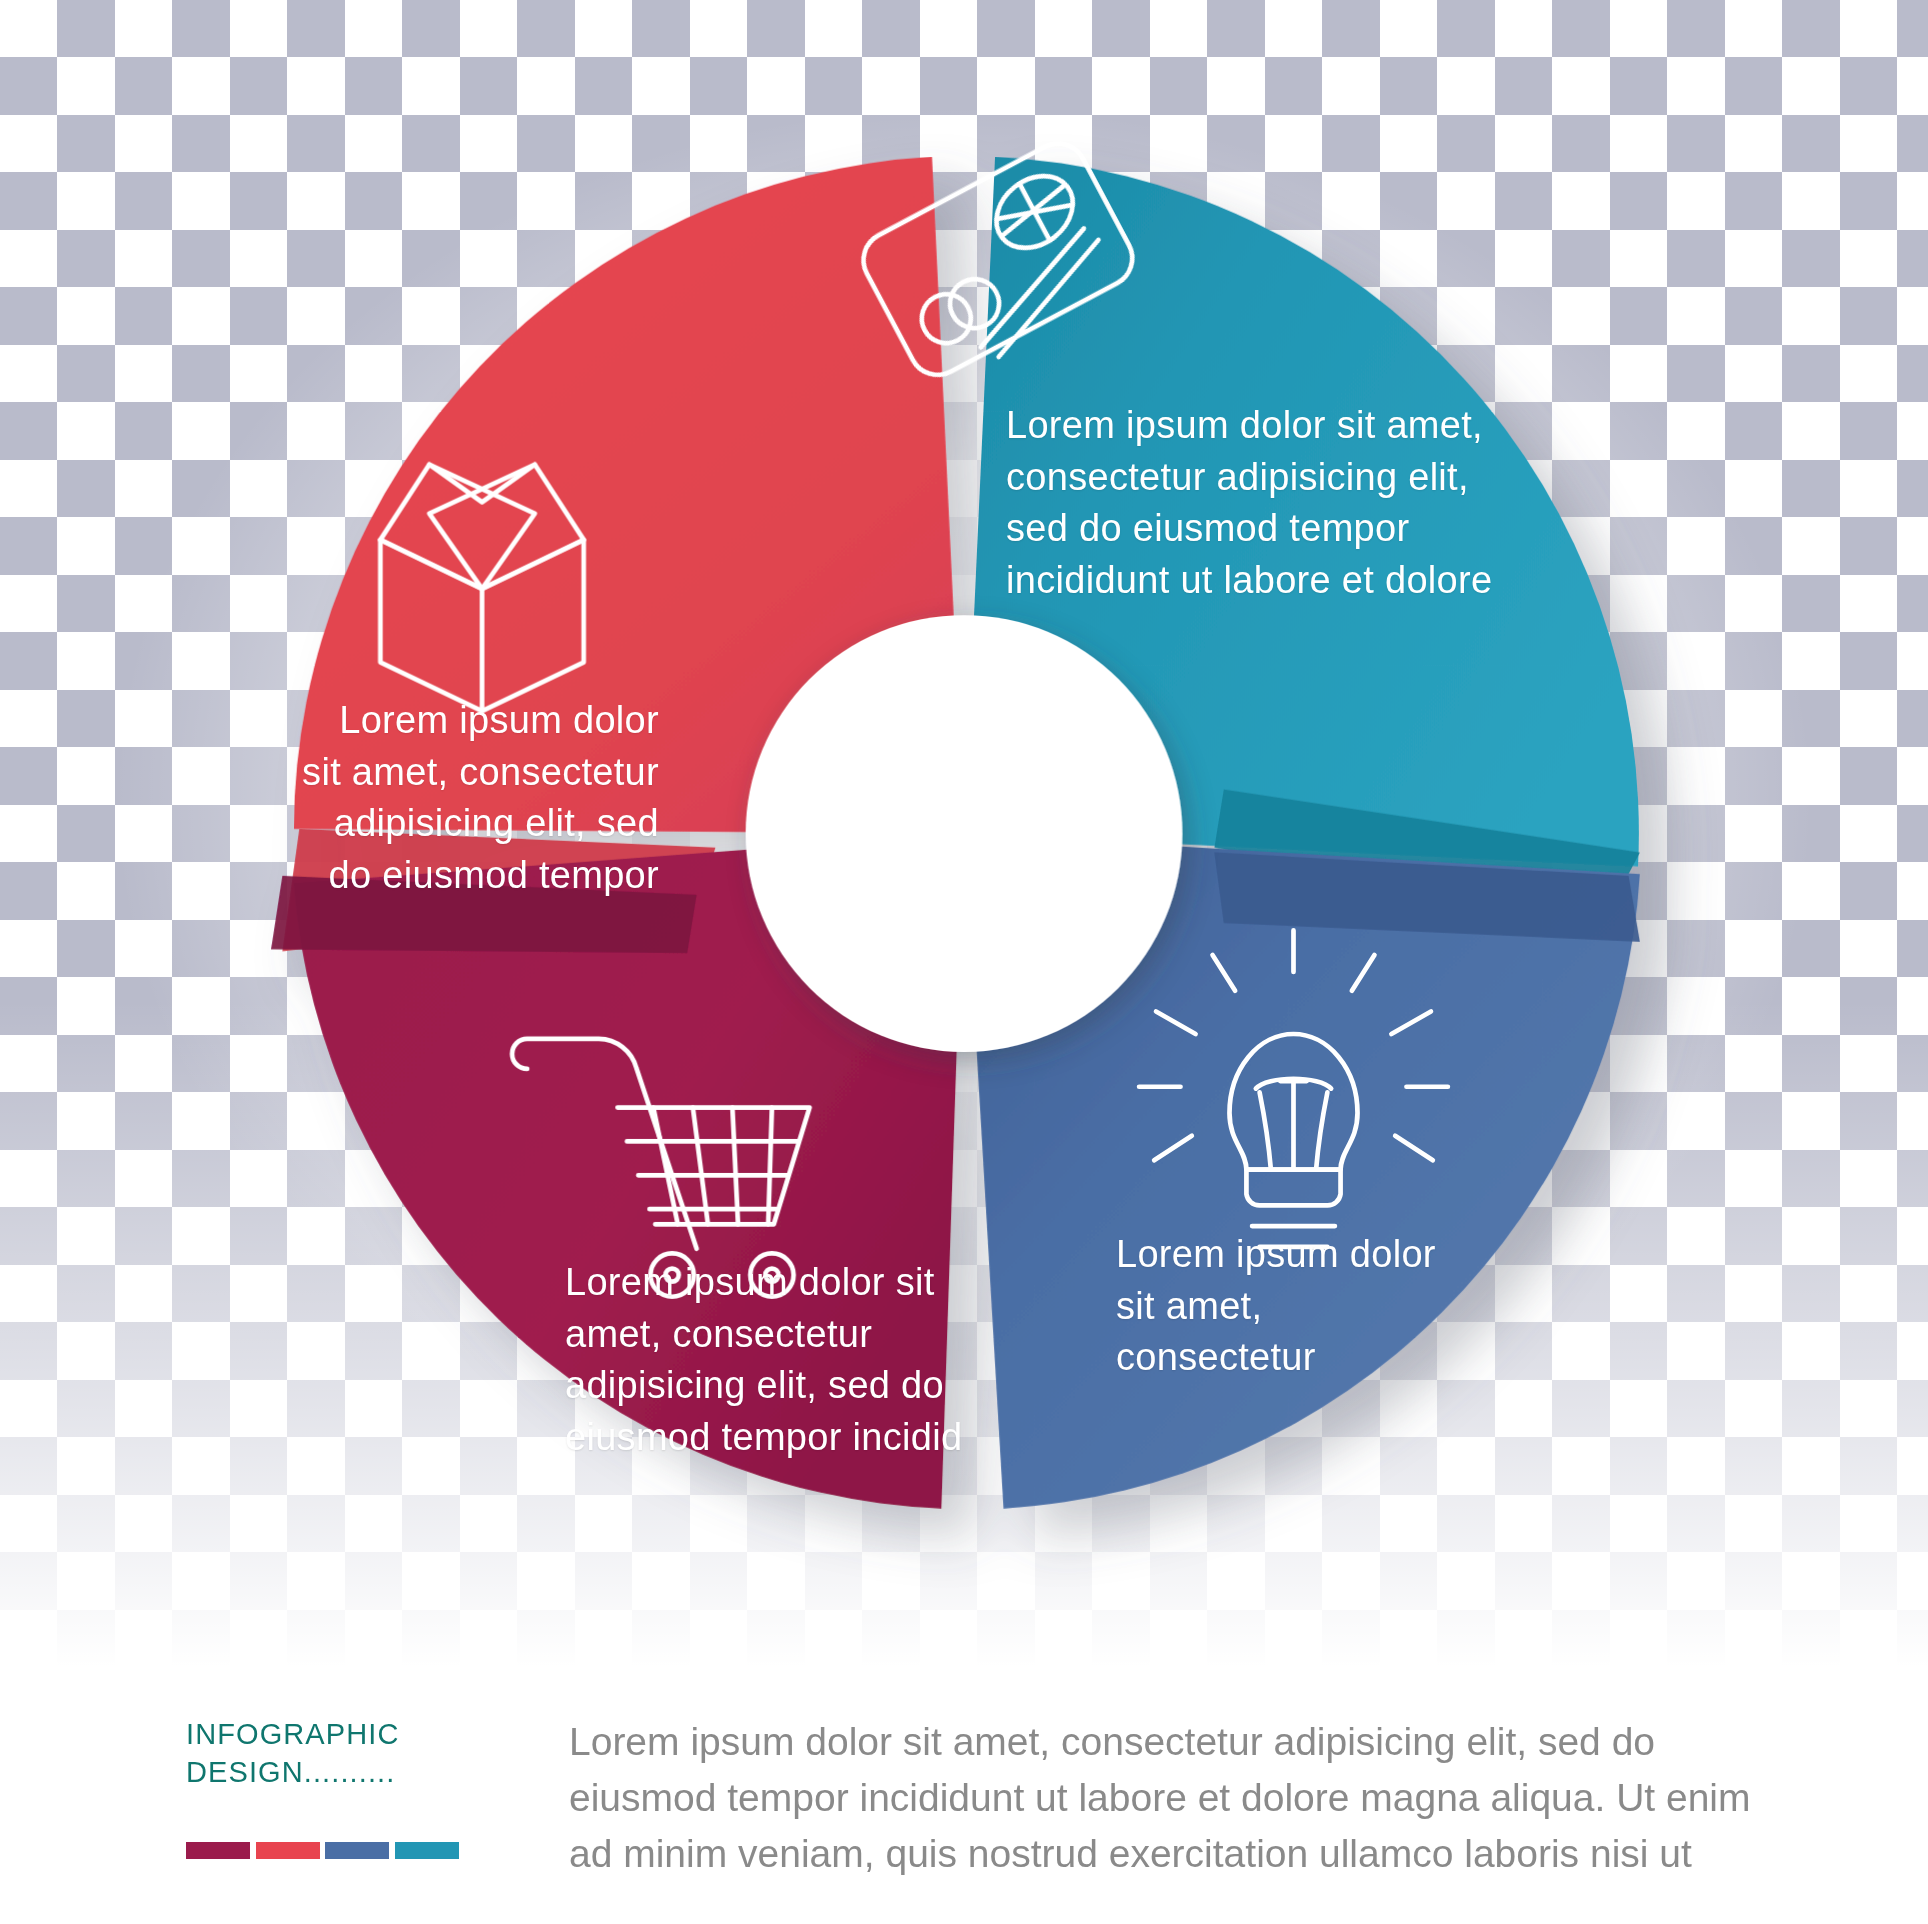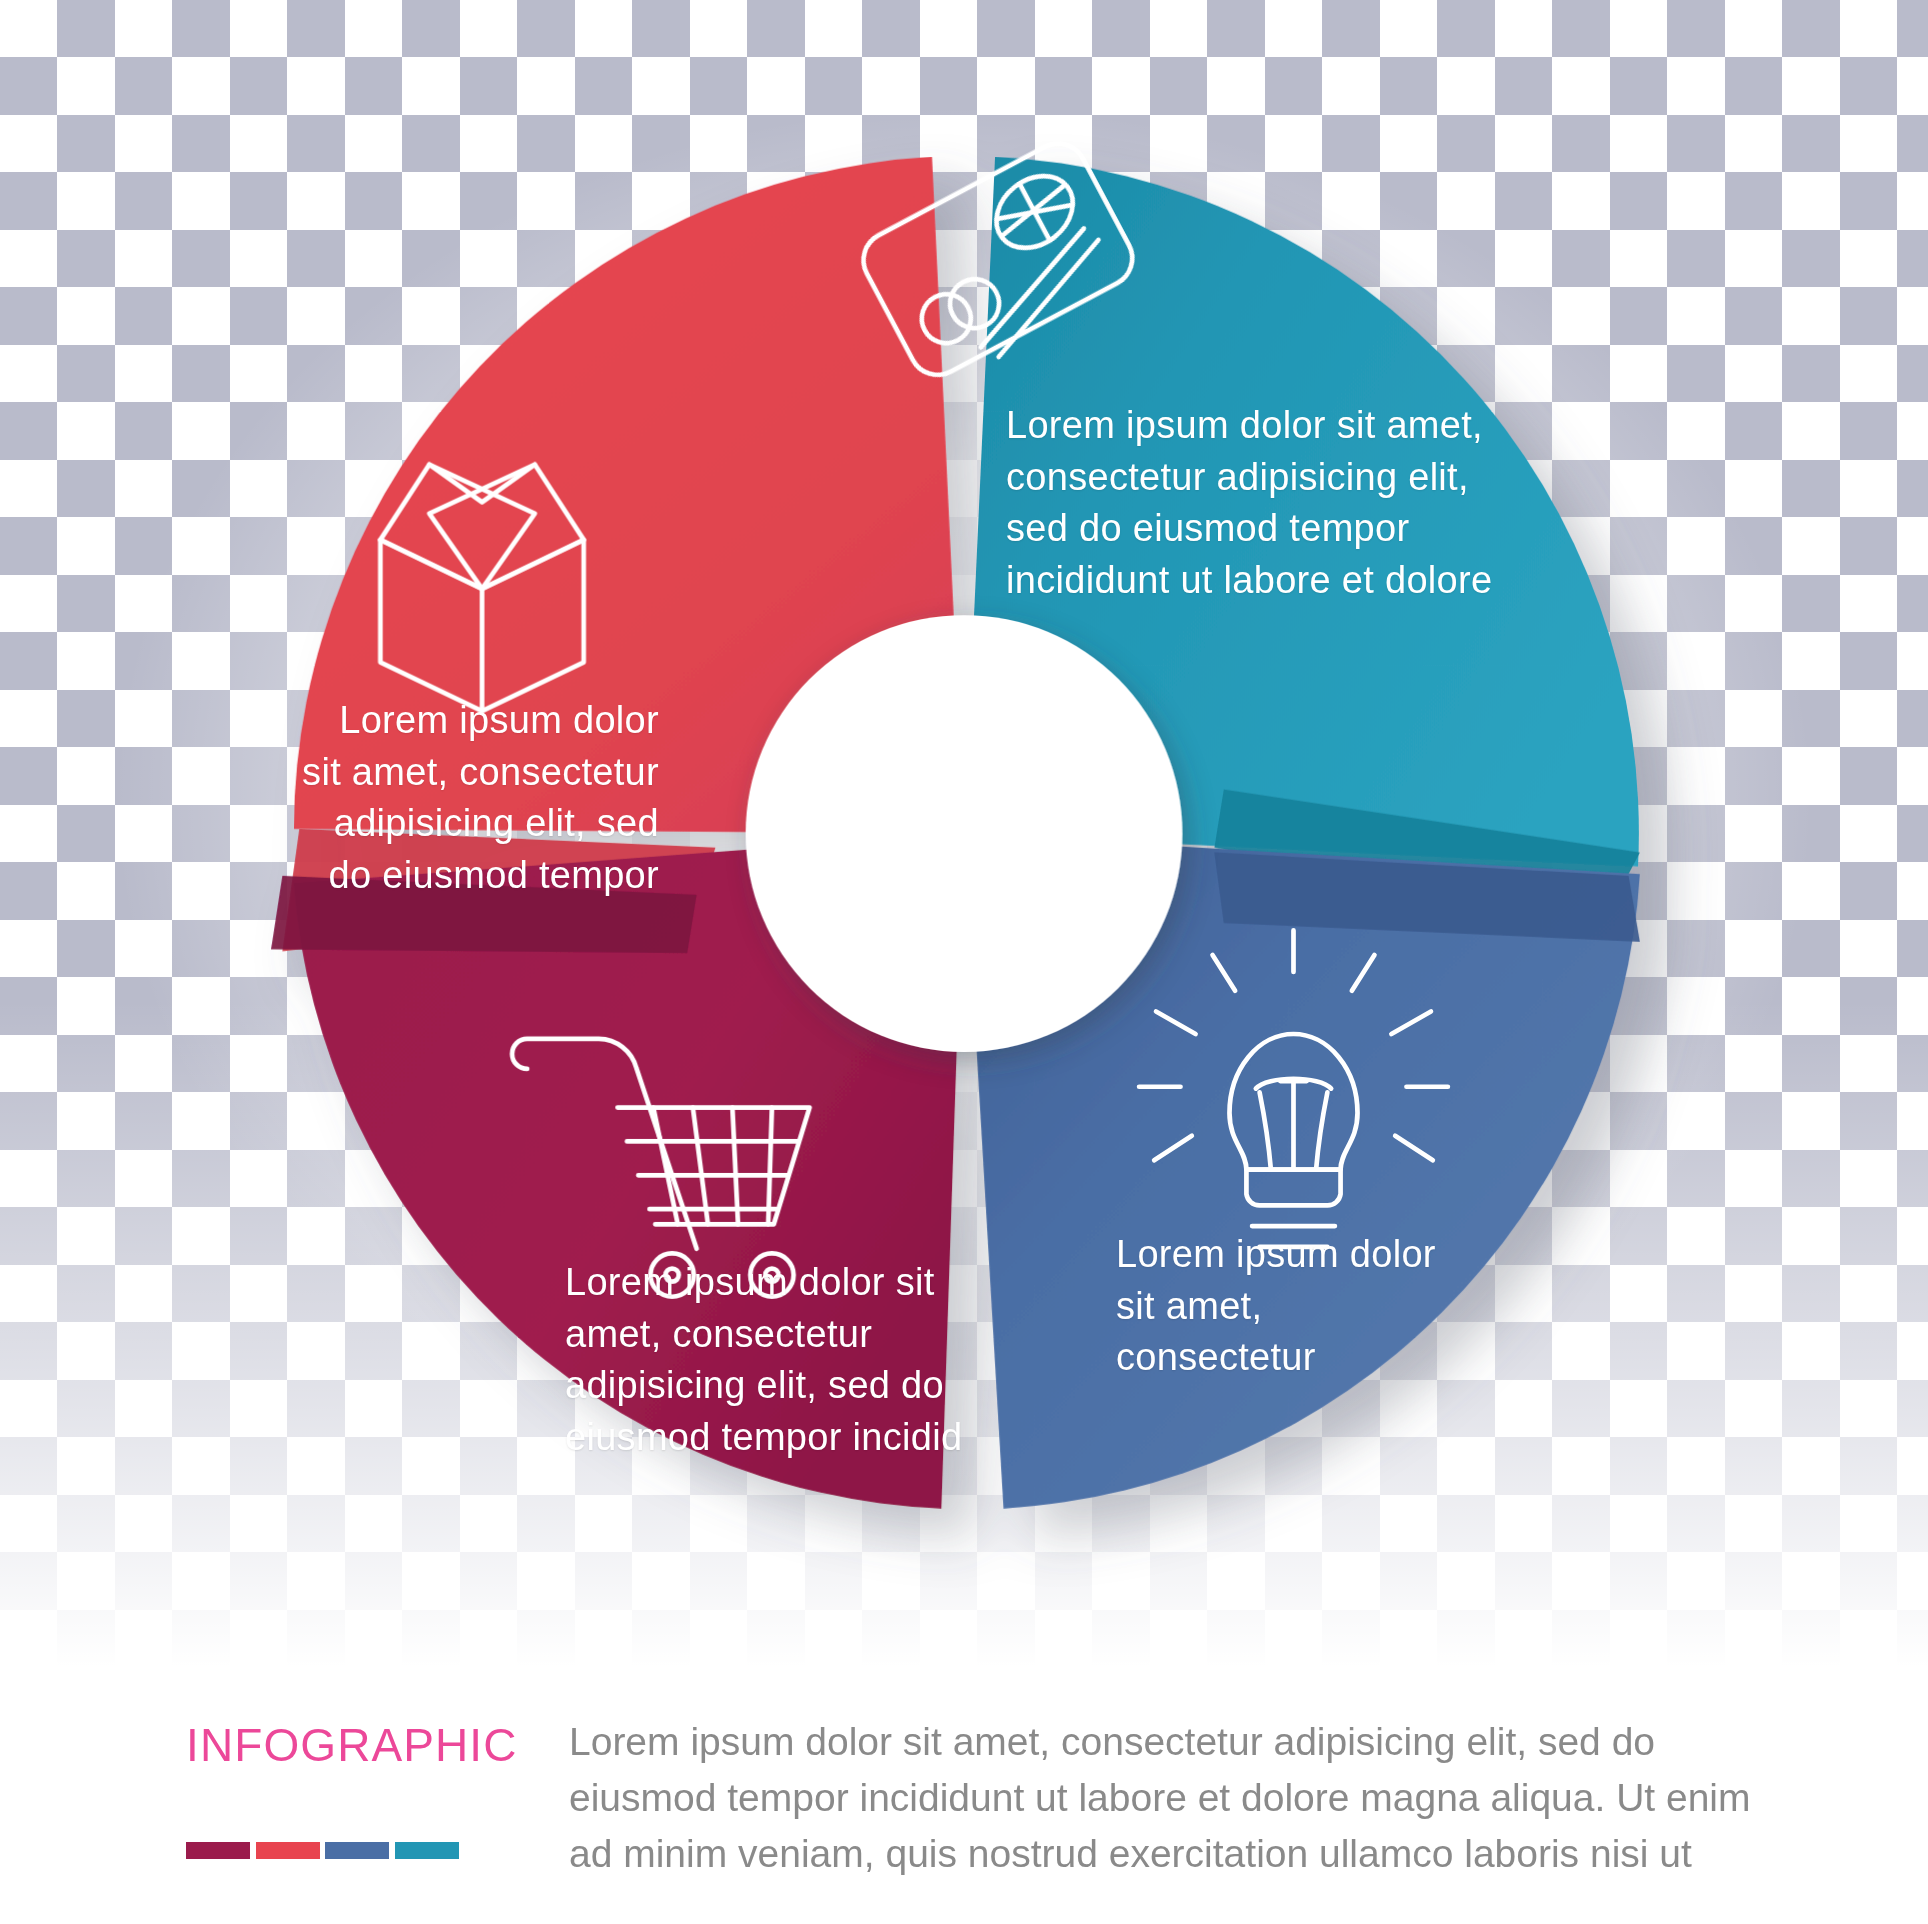--- a/index.html
+++ b/index.html
@@ -73,23 +73,23 @@
     left:0; top:1667px;
     width:1928px; height:258px;
     background:#ffffff;
   }
   #brand {
     position:absolute;
     left:186px; top:49px;
     width:405px;
   }
   #brand-line1, #brand-line2 {
-    font-size:46px;
+    font-size:29px;
     font-weight:300;
-    color:#ec4899;
+    color:#0f766e;
     letter-spacing:1.1px;
     line-height:1.30;
     white-space:nowrap;
   }
   #swatches {
     position:absolute;
     left:186px; top:175px;
     display:flex;
     gap:5.6px;
   }
@@ -243,20 +243,21 @@
 adipisicing elit, sed do
 eiusmod tempor incidid</div>
 
 <div class="seg-text" id="text-blue">Lorem ipsum dolor
 sit amet, consectetur</div>
 
 <div id="footer">
 
   <div id="brand">
     <div id="brand-line1">INFOGRAPHIC</div>
+    <div id="brand-line2">DESIGN..........</div>
   </div>
 
   <div id="swatches">
     <div class="swatch" style="background:#9b1b4c"></div>
     <div class="swatch" style="background:#e8444f"></div>
     <div class="swatch" style="background:#4a6ea5"></div>
     <div class="swatch" style="background:#2296b4"></div>
   </div>
 
   <div id="footer-body">Lorem ipsum dolor sit amet, consectetur adipisicing elit, sed do

